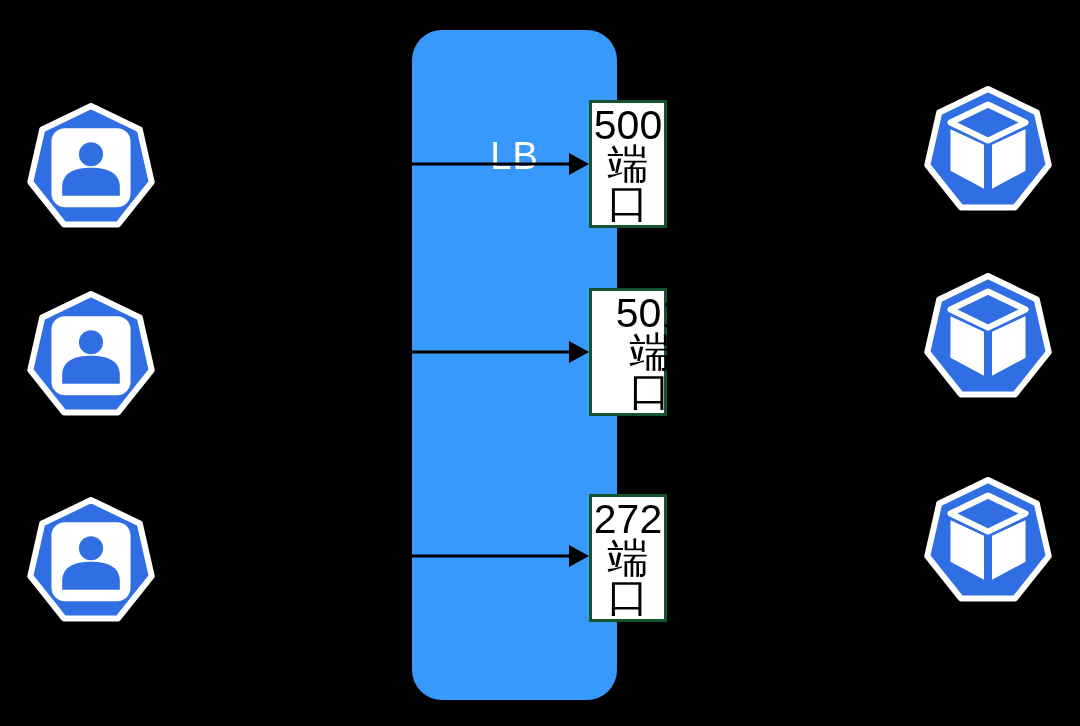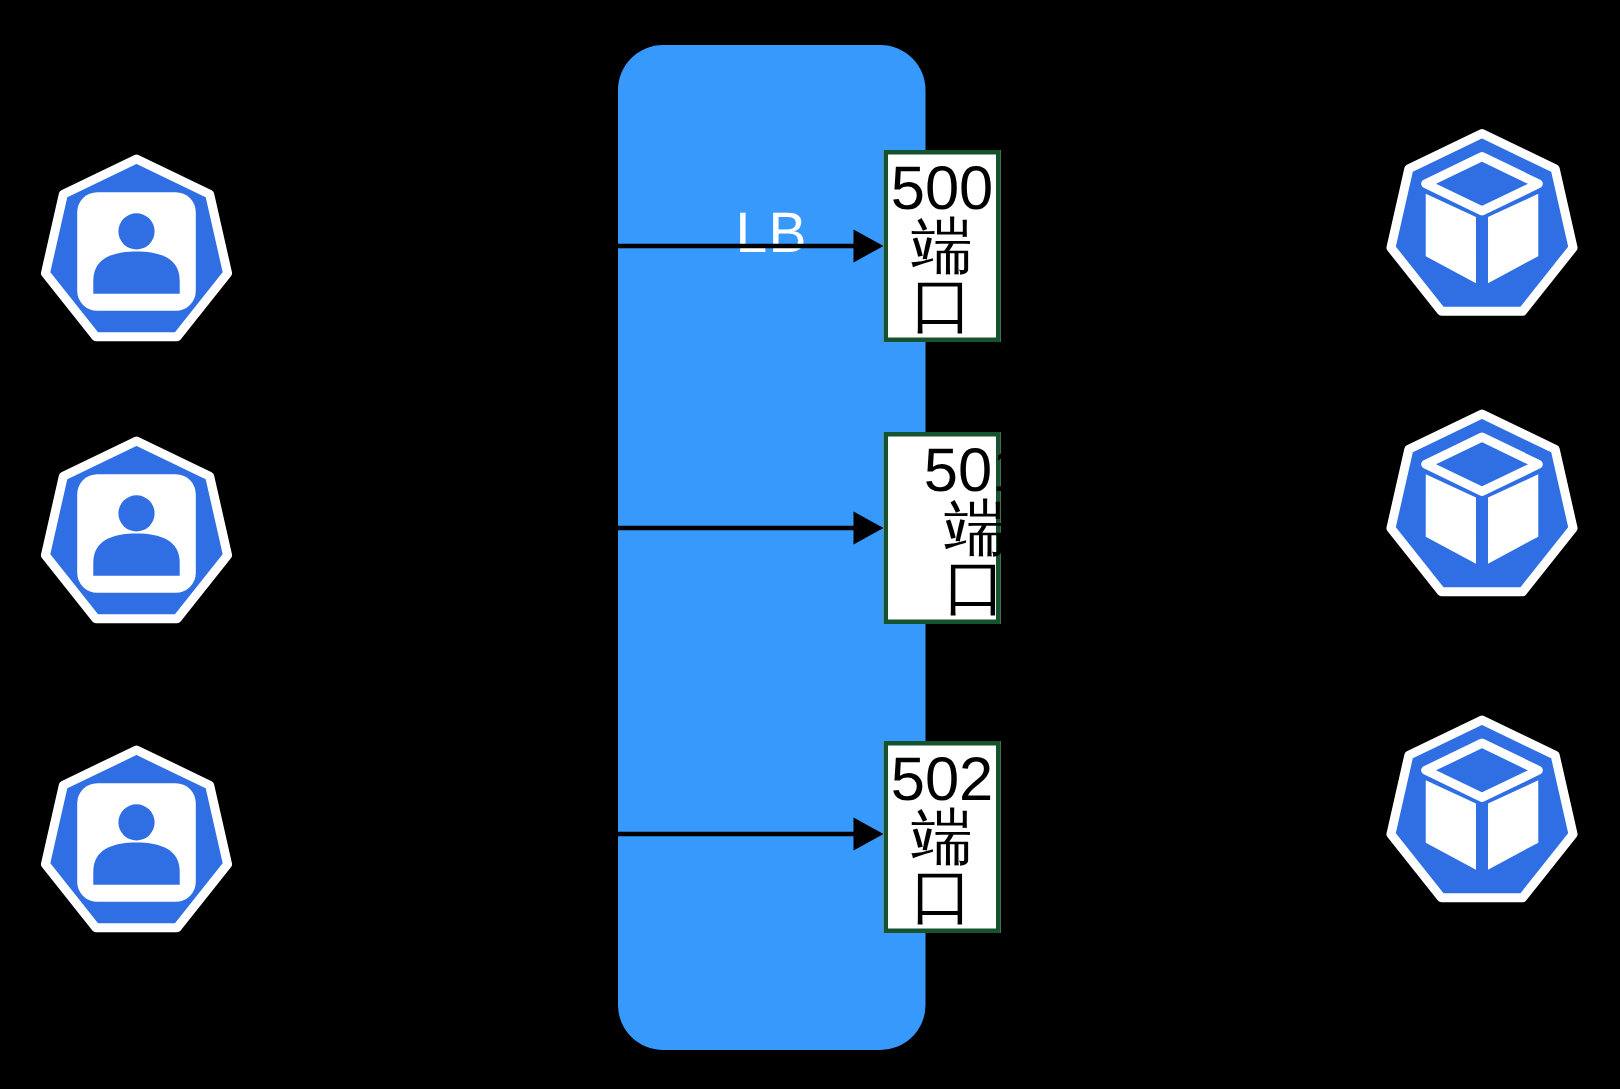--- a/index.html
+++ b/index.html
@@ -86,21 +86,21 @@
 
   <div class="port-box port-1">
     <span>500</span>
     <span>端口</span>
   </div>
   <div class="port-box port-2">
     <span>501</span>
     <span>端口</span>
   </div>
   <div class="port-box port-3">
-    <span>502</span>
+    <span>272</span>
     <span>端口</span>
   </div>
 
   <div class="icon-box cube-1">
     <svg viewBox="0 0 100 100">
       <polygon points="50,4.5 86.4,22 95.3,61.3 70.2,92.9 29.8,92.9 4.7,61.3 13.6,22" fill="#2F6FE3" stroke="#FFFFFF" stroke-width="4.5" stroke-linejoin="round"></polygon>
       <polygon points="50,16 78,29.5 50,43 22,29.5" fill="#2F6FE3" stroke="#FFFFFF" stroke-width="4.5" stroke-linejoin="round"></polygon>
       <polygon points="22,34.5 47,46 47,79 22,65.5" fill="#FFFFFF"></polygon>
       <polygon points="53,46 78,34.5 78,65.5 53,79" fill="#FFFFFF"></polygon>
     </svg>

